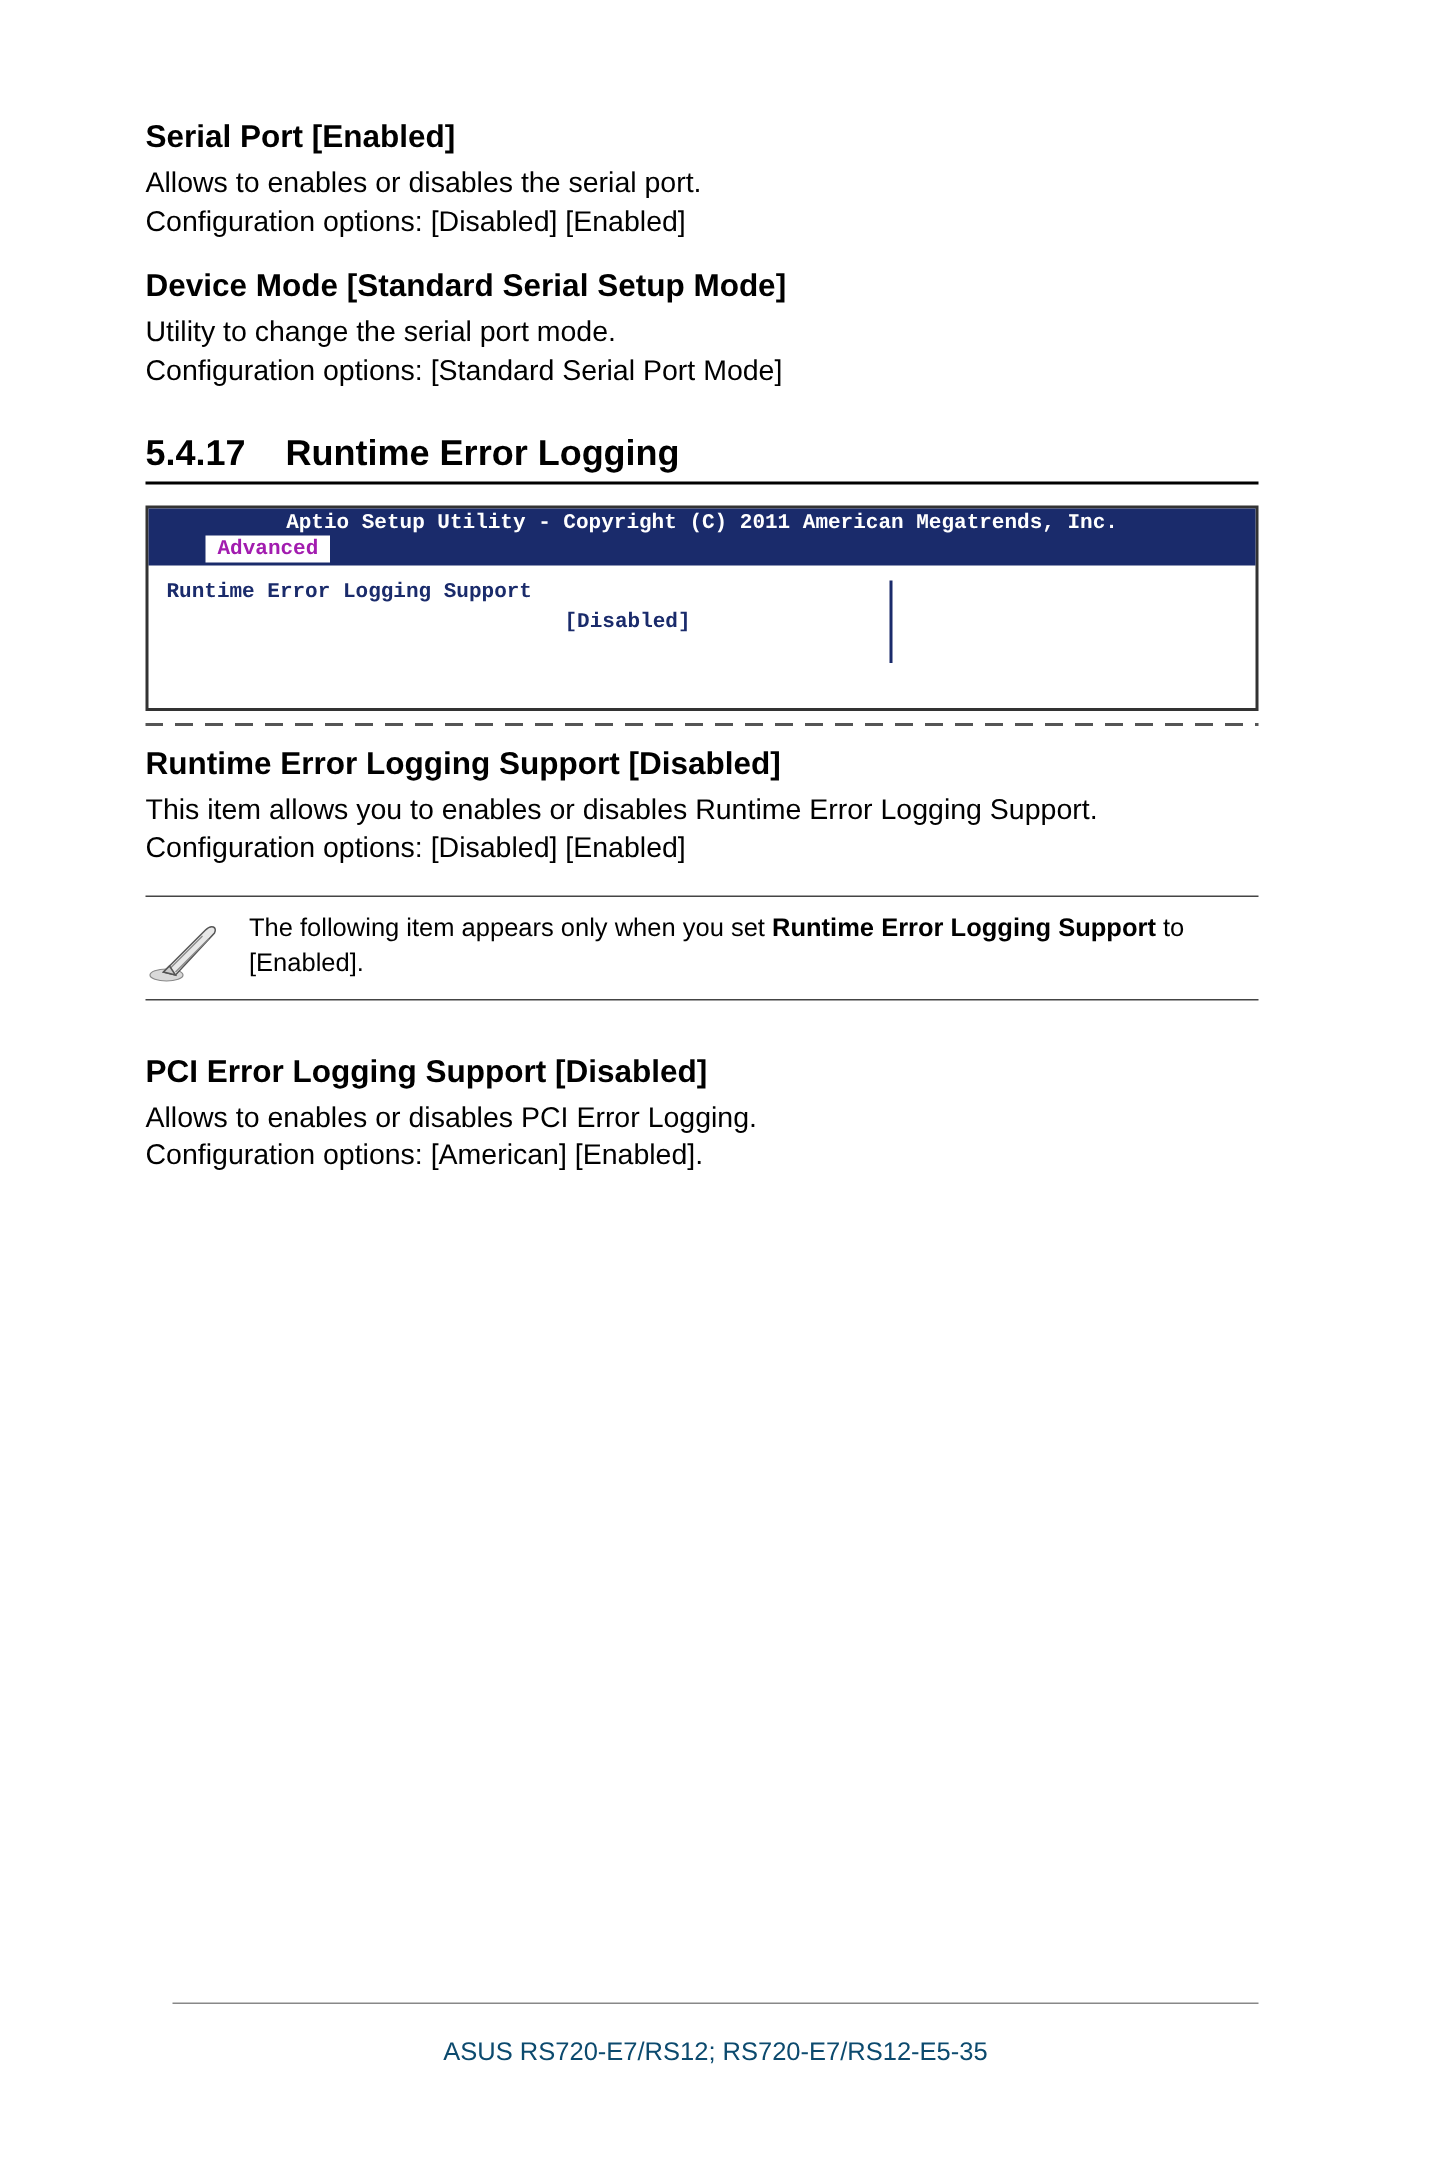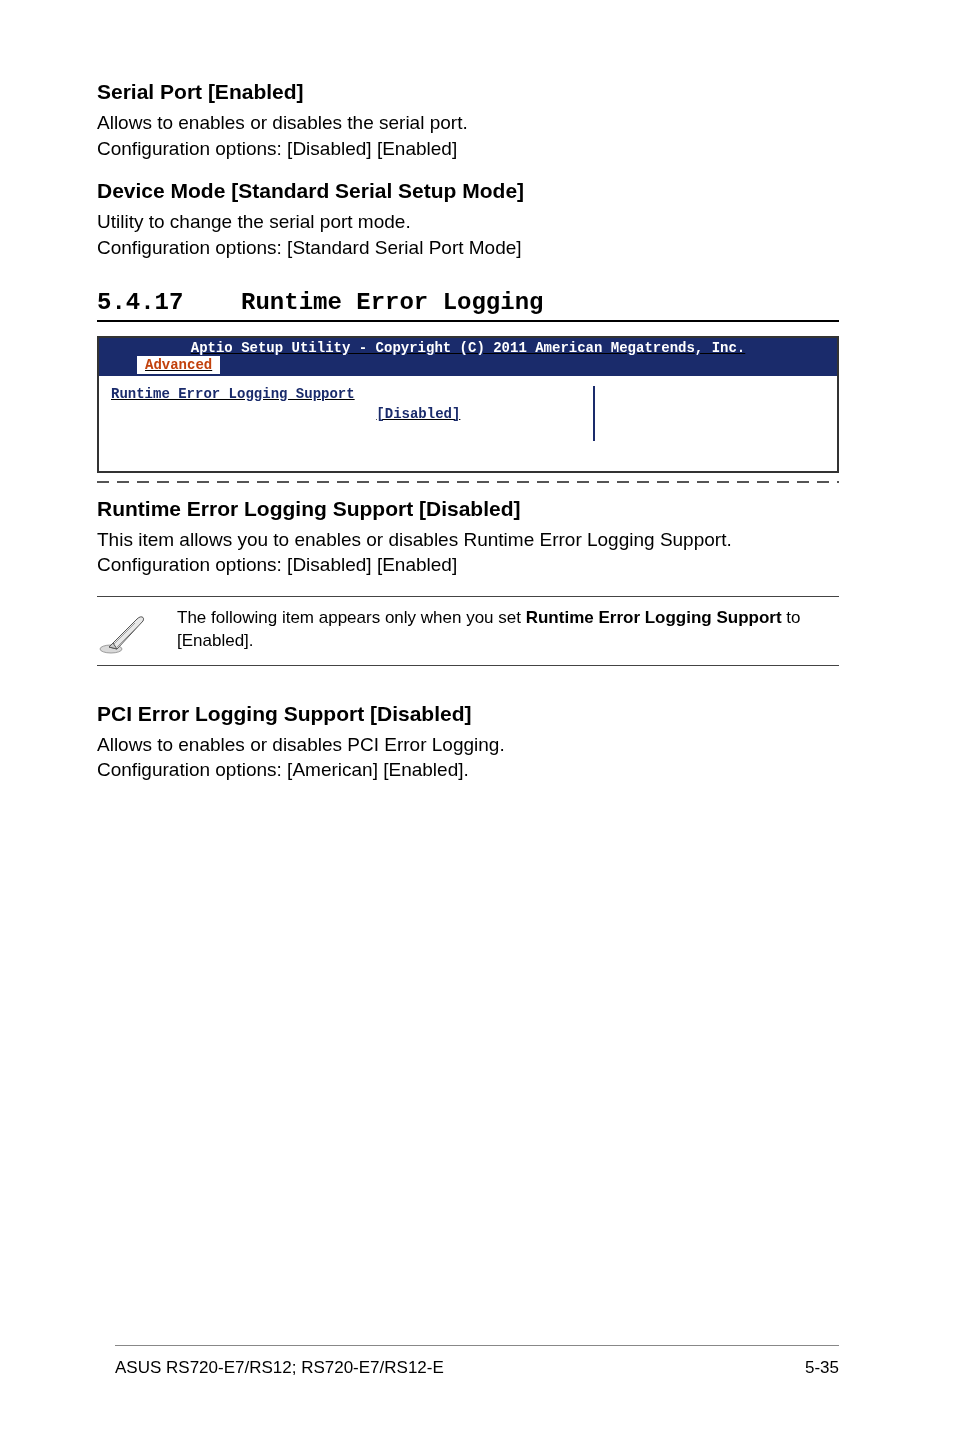--- a/index.html
+++ b/index.html
@@ -26,49 +26,47 @@
     .body-text {
       font-size: 19px;
       line-height: 1.35;
       margin-bottom: 18px;
     }
     .h2 {
       font-size: 24px;
       font-weight: bold;
       margin-top: 28px;
       margin-bottom: 10px;
-      font-family: Liberation Mono, monospace;
     }
     .section-underline {
       border-bottom: 2px solid #000;
       height: 0;
       margin-top: -6px;
       margin-bottom: 14px;
     }
     .bios-box {
       border: 2px solid #333;
       background: #fff;
       margin-bottom: 8px;
-      text-decoration: underline;
     }
     .bios-header {
       background: #1a2b6b;
       color: #fff;
       padding: 2px 8px;
       font-family: "Courier New", monospace;
       font-size: 14px;
       font-weight: bold;
     }
     .bios-tab-row {
       display: flex;
       align-items: center;
     }
     .bios-tab {
       background: #fff;
-      color: #c2410c;
+      color: #a21caf;
       padding: 1px 8px;
       margin-left: 30px;
       display: inline-block;
       font-family: "Courier New", monospace;
       font-size: 14px;
       font-weight: bold;
     }
     .bios-body {
       display: flex;
       padding: 10px 0 30px 0;
@@ -101,44 +99,44 @@
       margin-bottom: 14px;
       background-image: repeating-linear-gradient(to right, #555 0px, #555 12px, transparent 12px, transparent 20px);
     }
     .note-box {
       display: flex;
       align-items: flex-start;
       border-top: 1px solid #444;
       border-bottom: 1px solid #444;
       padding: 10px 0;
       margin: 18px 0 36px 0;
-      gap: 24px;
+      gap: 13px;
     }
     .note-icon {
       flex: 0 0 56px;
       display: flex;
       justify-content: center;
       align-items: center;
     }
     .note-text {
       font-size: 17px;
       flex: 1;
       line-height: 1.35;
     }
     .footer {
       position: absolute;
       bottom: 60px;
       left: 115px;
       right: 115px;
       border-top: 1px solid #888;
-      padding-top: 12px;
-      display: flex;
-      justify-content: space-between;
+      padding-top: 22px;
+      display: flex;
+      justify-content: center;
       font-size: 17px;
-      color: #000000;
+      color: #0c4a6e;
     }
   </style>
 </head>
 <body>
 
 <div class="content">
 
   <div class="h3">Serial Port [Enabled]</div>
   <div class="body-text">
     <span>Allows to enables or disables the serial port.</span><br>

